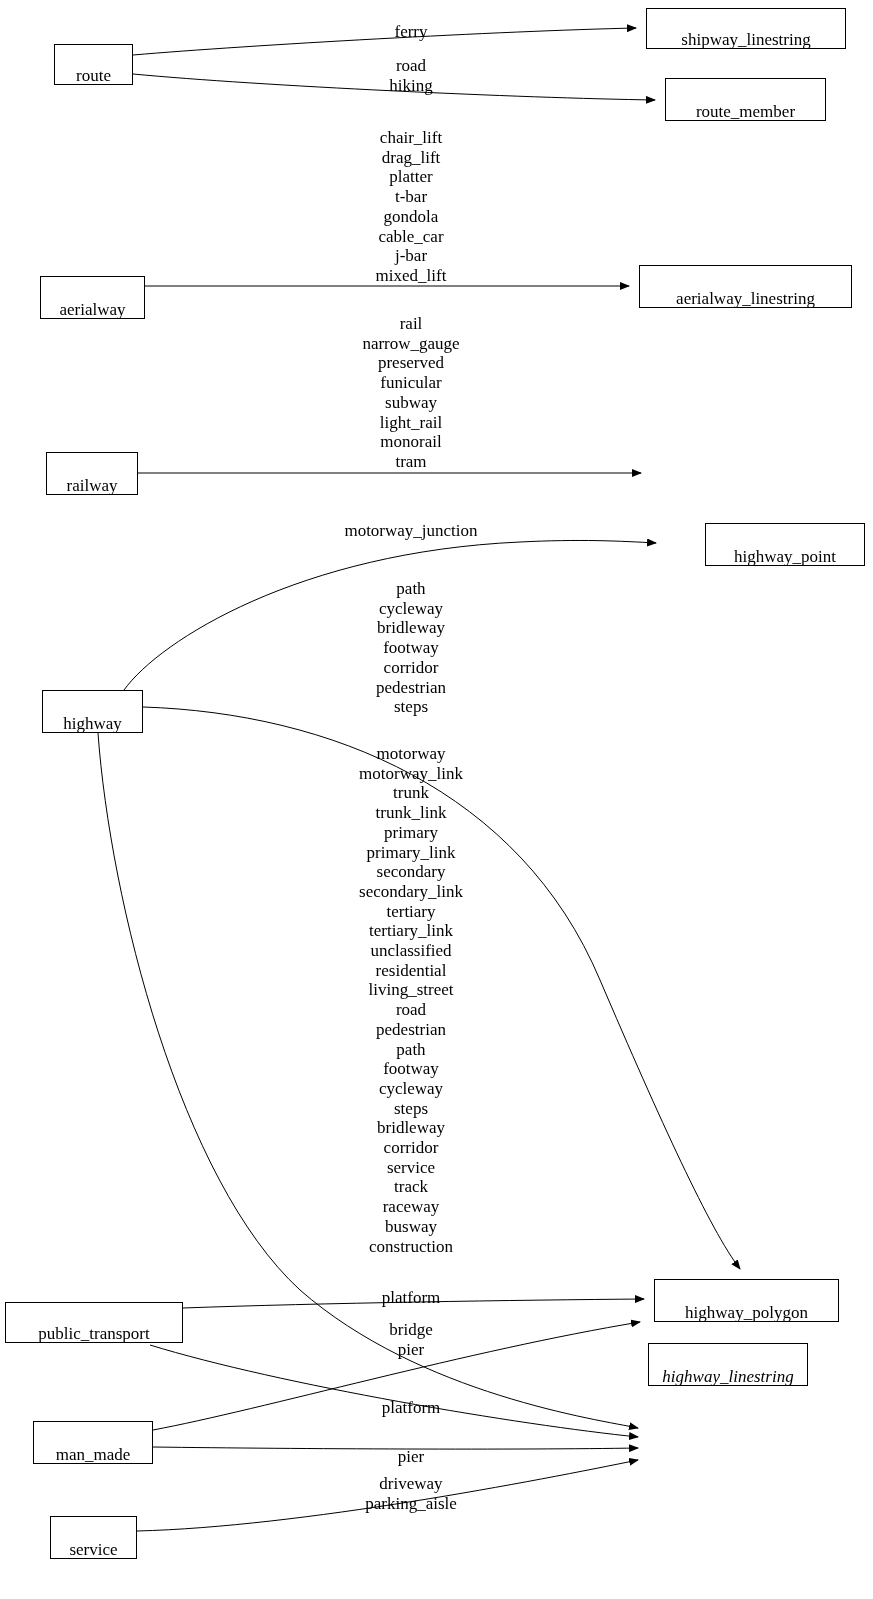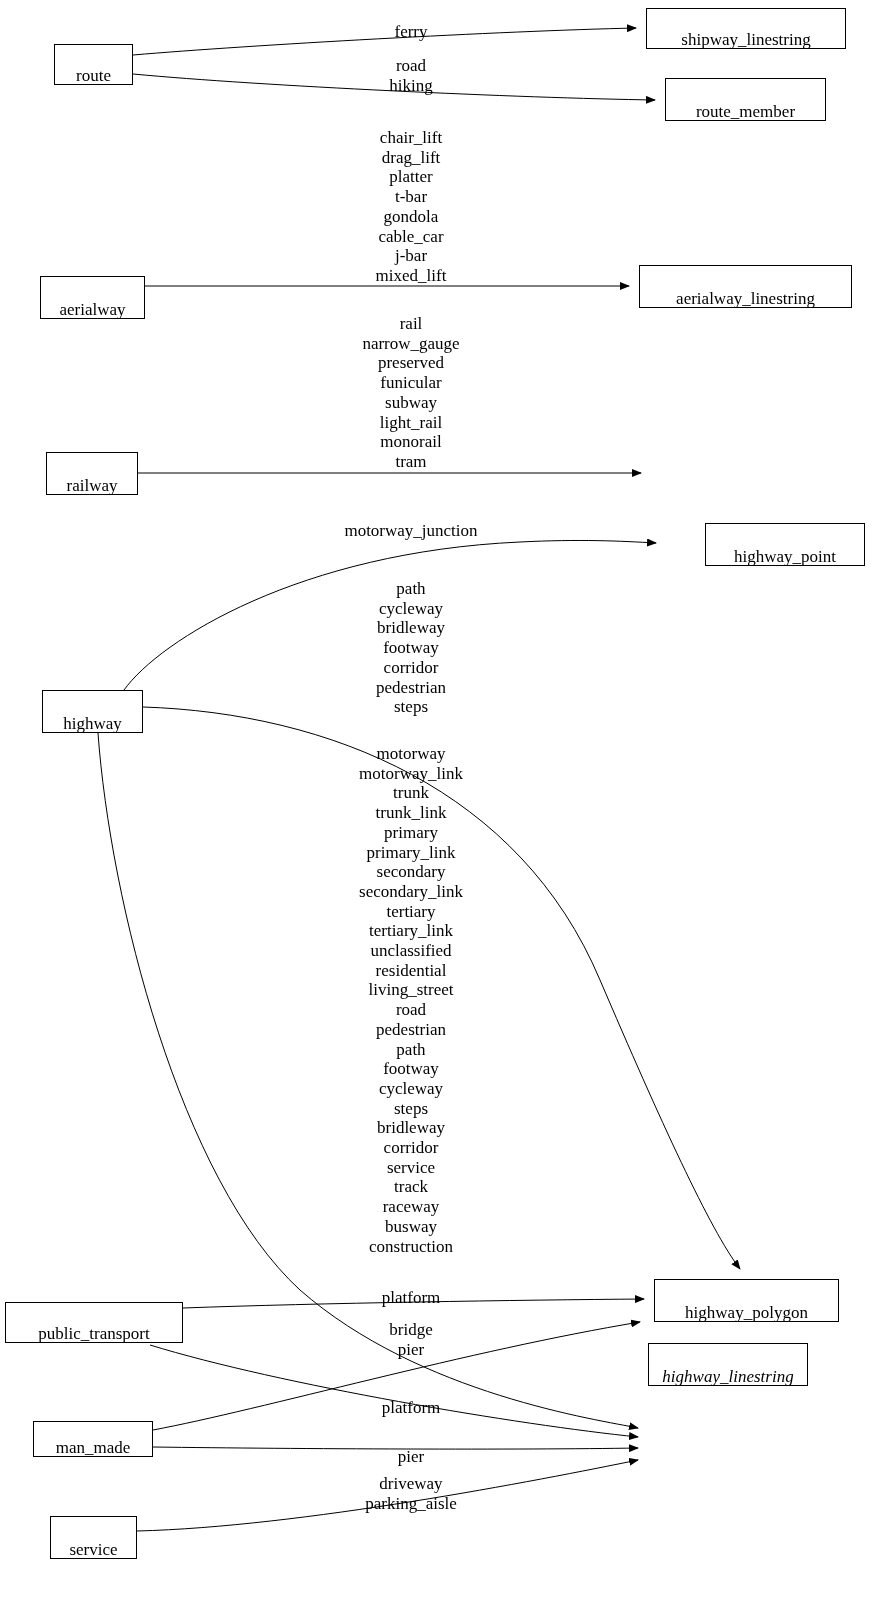--- a/index.html
+++ b/index.html
@@ -109,21 +109,21 @@
     </div>
   <div class="node" style="left:42px; top:690px; width:101px; height:43px;">
       <span>highway</span>
     </div>
   <div class="node" style="left:654px; top:1279px; width:185px; height:43px;">
       <span>highway_polygon</span>
     </div>
   <div class="node" style="left:5px; top:1302px; width:178px; height:41px;">
       <span>public_transport</span>
     </div>
-  <div class="node" style="left:33px; top:1421px; width:120px; height:36px;">
+  <div class="node" style="left:33px; top:1421px; width:120px; height:43px;">
       <span>man_made</span>
     </div>
   <div class="node" style="left:648px; top:1343px; width:160px; height:43px;font-style:italic;">
       <span>highway_linestring</span>
     </div>
   <div class="node" style="left:50px; top:1516px; width:87px; height:43px;">
       <span>service</span>
     </div>
 
   <div class="edge-label" style="left:411px; top:22px;">ferry</div>

